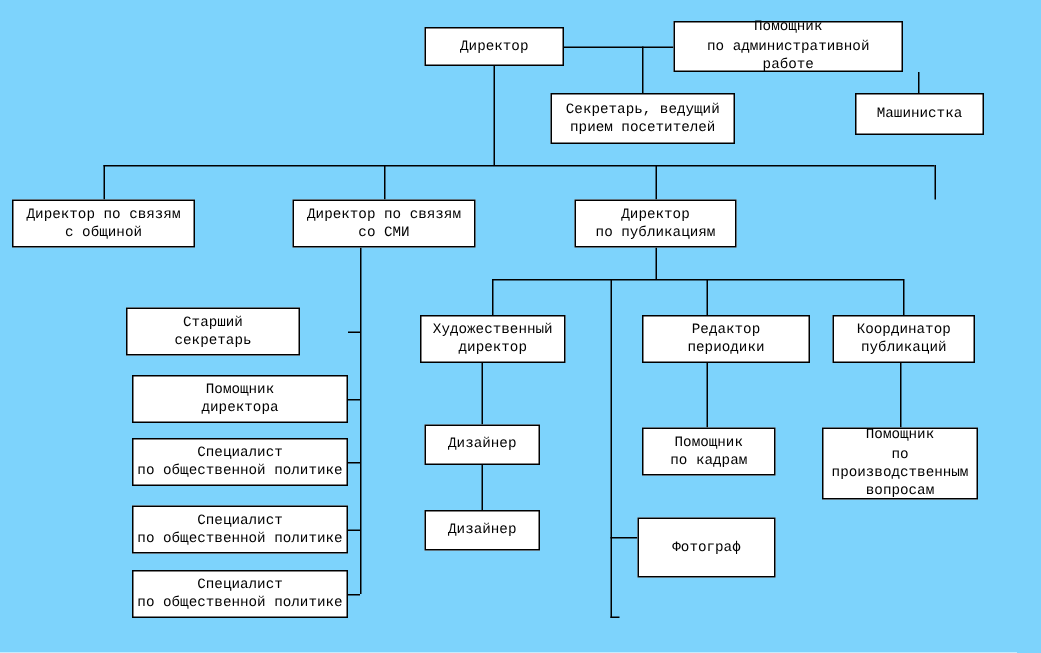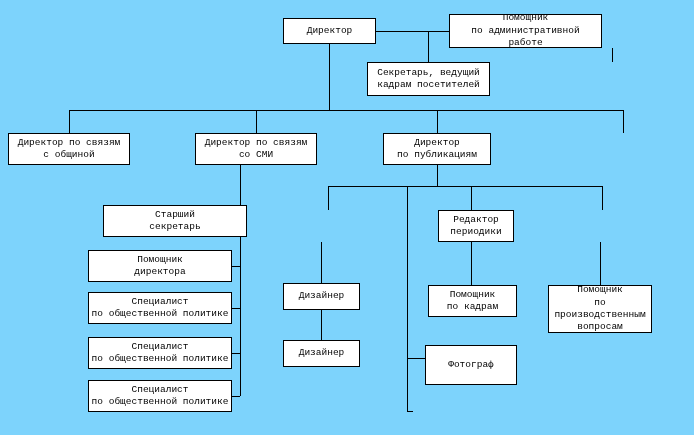--- a/index.html
+++ b/index.html
@@ -61,42 +61,47 @@
   <div class="line" style="left:232px;top:221px;width:8px;height:1px"></div>
   <div class="line" style="left:232px;top:266px;width:8px;height:1px"></div>
   <div class="line" style="left:232px;top:308px;width:8px;height:1px"></div>
   <div class="line" style="left:232px;top:353px;width:8px;height:1px"></div>
   <div class="line" style="left:232px;top:396px;width:8px;height:1px"></div>
 
   <div class="node" style="left:283px;top:18px;width:93px;height:26px">Директор</div>
   <div class="node" style="left:449px;top:14px;width:153px;height:34px">Помощник
 по административной работе</div>
   <div class="node" style="left:367px;top:62px;width:123px;height:34px">Секретарь, ведущий
-кадрам посетителей</div>
+прием посетителей</div>
+  <div class="node" style="left:570px;top:62px;width:86px;height:28px">Машинистка</div>
 
   <div class="node" style="left:8px;top:133px;width:122px;height:32px">Директор по связям
 с общиной</div>
   <div class="node" style="left:195px;top:133px;width:122px;height:32px">Директор по связям
 со СМИ</div>
   <div class="node" style="left:383px;top:133px;width:108px;height:32px">Директор
 по публикациям</div>
 
-  <div class="node" style="left:103px;top:205px;width:144px;height:32px">Старший
+  <div class="node" style="left:84px;top:205px;width:116px;height:32px">Старший
 секретарь</div>
   <div class="node" style="left:88px;top:250px;width:144px;height:32px">Помощник
 директора</div>
   <div class="node" style="left:88px;top:292px;width:144px;height:32px">Специалист
 по общественной политике</div>
   <div class="node" style="left:88px;top:337px;width:144px;height:32px">Специалист
 по общественной политике</div>
   <div class="node" style="left:88px;top:380px;width:144px;height:32px">Специалист
 по общественной политике</div>
 
-  <div class="node" style="left:438px;top:210px;width:76px;height:32px">Редактор
+  <div class="node" style="left:280px;top:210px;width:97px;height:32px">Художественный
+директор</div>
+  <div class="node" style="left:428px;top:210px;width:112px;height:32px">Редактор
 периодики</div>
+  <div class="node" style="left:555px;top:210px;width:95px;height:32px">Координатор
+публикаций</div>
 
   <div class="node" style="left:283px;top:283px;width:77px;height:27px">Дизайнер</div>
   <div class="node" style="left:283px;top:340px;width:77px;height:27px">Дизайнер</div>
 
   <div class="node" style="left:428px;top:285px;width:89px;height:32px">Помощник
 по кадрам</div>
   <div class="node" style="left:425px;top:345px;width:92px;height:40px">Фотограф</div>
 
   <div class="node" style="left:548px;top:285px;width:104px;height:48px">Помощник
 по производственным

